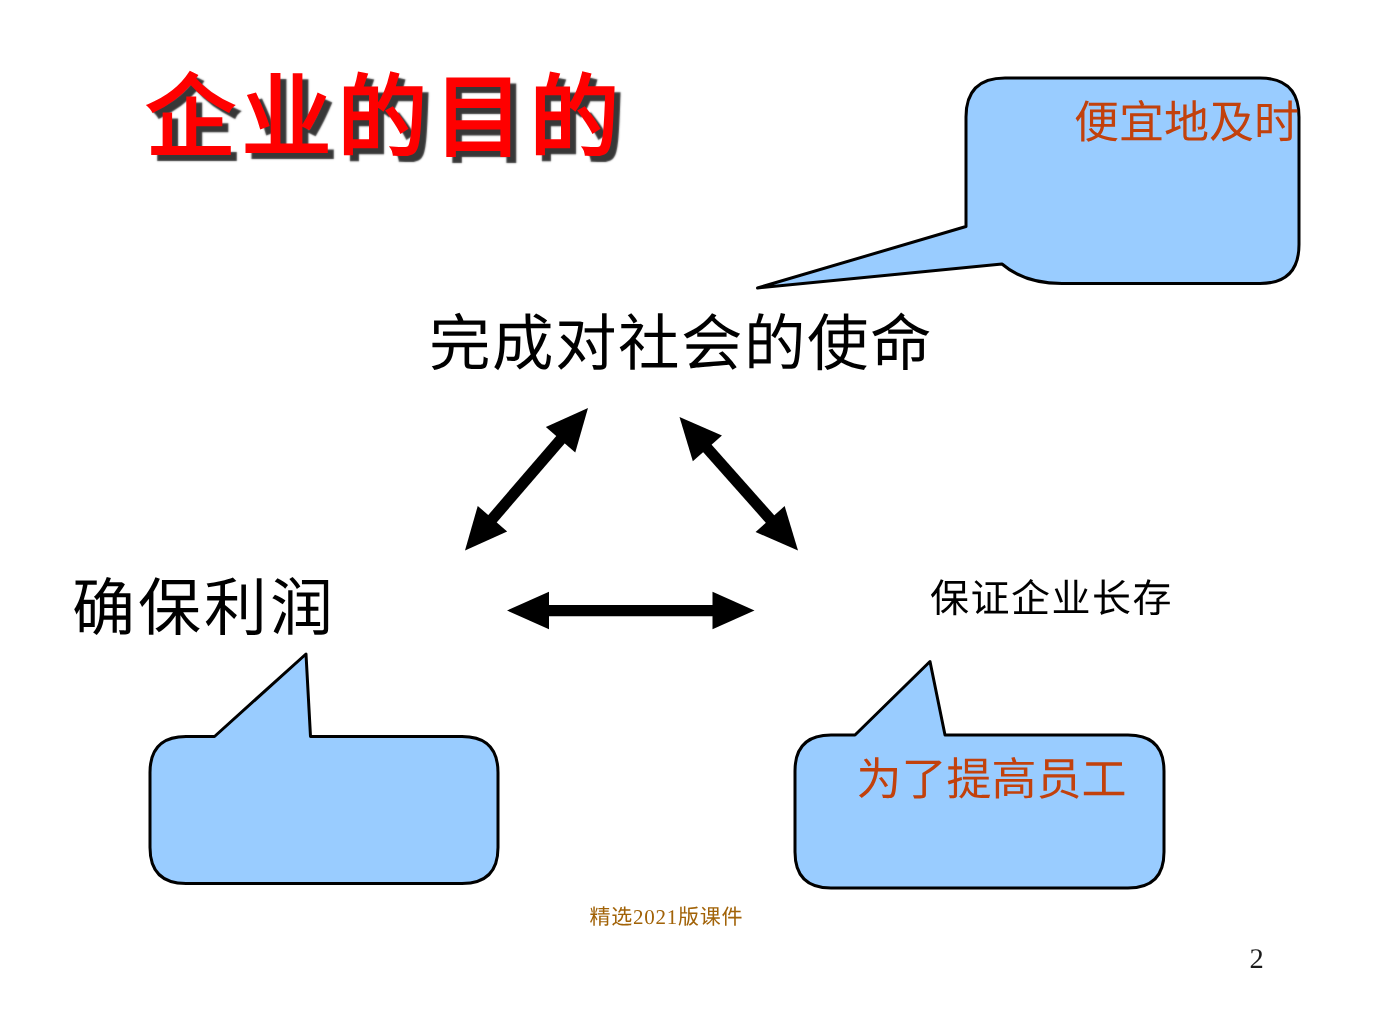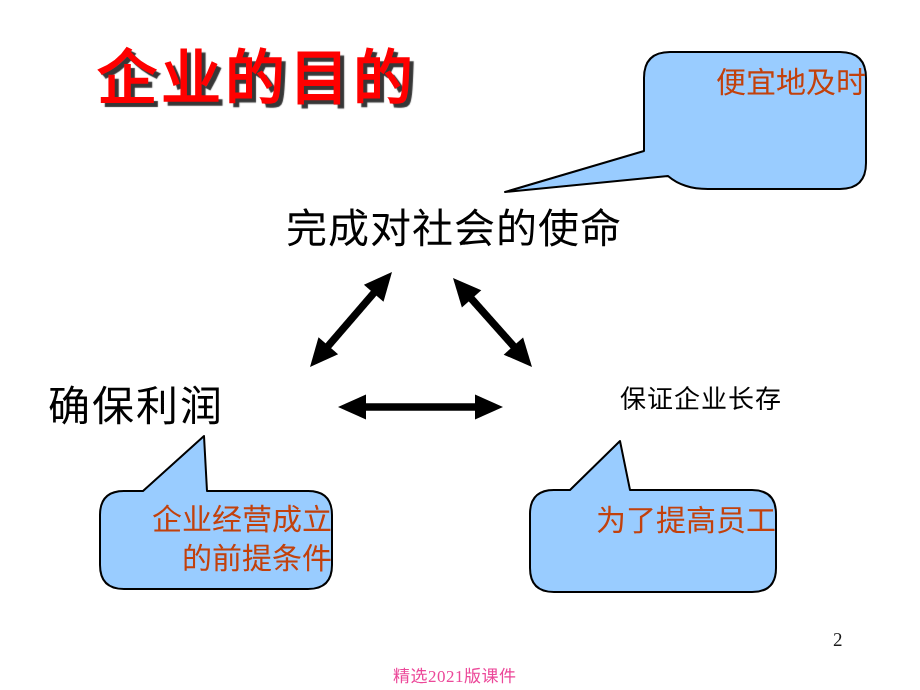--- a/index.html
+++ b/index.html
@@ -33,24 +33,24 @@
   }
   .node-top   { left: 232px; top: 206px; width: 444px; text-align: center; font-size: 41px; letter-spacing: 1px; }
   .node-left  { left: 48px;  top: 383px; font-size: 42px; letter-spacing: 2px; }
   .node-right { left: 590px; top: 385px; font-size: 26px; letter-spacing: 1px; margin-left: 30px; }
   .callout-text {
     position: absolute; color: #c2410c; text-align: right;
     font-size: 30px; line-height: 39px; white-space: nowrap;
   }
   .callout-text-tr { left: 644px; top: 63px;  width: 222px; }
   .callout-text-bl { left: 100px; top: 500px; width: 232px; }
-  .callout-text-br { left: 530px; top: 501px; width: 246px; padding-left: 28px; }
+  .callout-text-br { left: 505px; top: 501px; width: 246px; padding-left: 28px; }
   .footer-text {
-    position: absolute; left: 393px; top: 662px;
-    font-size: 17px; color: #ec4899; letter-spacing: 0.5px; white-space: nowrap;
+    position: absolute; left: 393px; top: 600px;
+    font-size: 14px; color: #a16207; letter-spacing: 0.5px; white-space: nowrap;
   }
   .page-number {
     position: absolute; left: 833px; top: 629px;
     font-size: 19px; color: #1a1a1a;
   }
 </style>
 </head>
 <body>
 
 <div class="slide">
@@ -87,24 +87,20 @@
 
   <div class="slide-title" style="color: rgb(255, 0, 0);">企业的目的</div>
 
   <div class="node-label node-top">完成对社会的使命</div>
   <div class="node-label node-left">确保利润</div>
   <div class="node-label node-right">保证企业长存</div>
 
   <div class="callout-text callout-text-tr">
     <div>便宜地及时</div>
   </div>
-  <div class="callout-text callout-text-bl">
-    <div>企业经营成立</div>
-    <div>的前提条件</div>
-  </div>
   <div class="callout-text callout-text-br">
     <div>为了提高员工</div>
   </div>
 
   <div class="footer-text">精选2021版课件</div>
   <div class="page-number">2</div>
 
 </div>
 
 </body></html>

